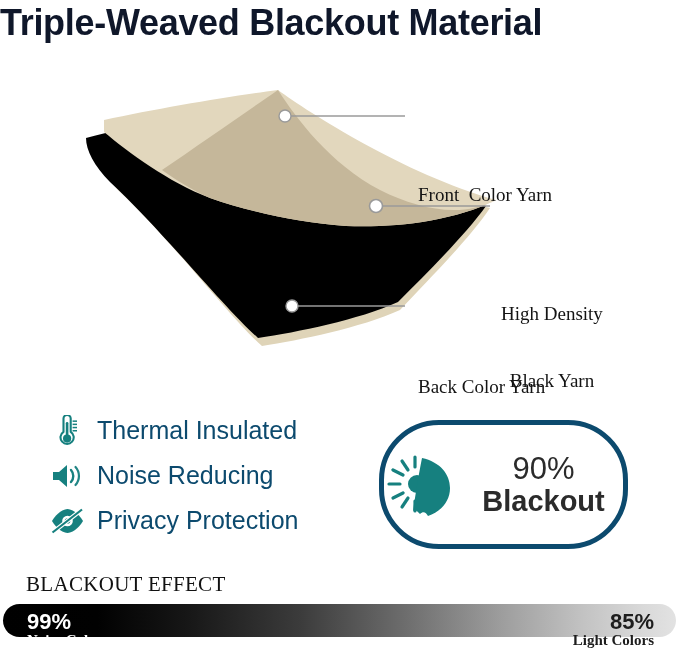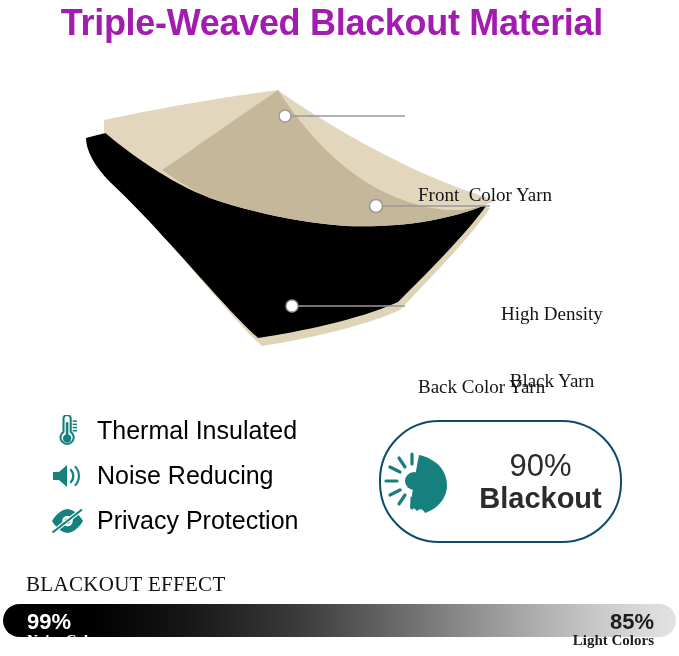--- a/index.html
+++ b/index.html
@@ -15,26 +15,26 @@
     overflow: hidden;
     font-family: "Liberation Sans", sans-serif;
   }
 
   
   #title {
     position: absolute;
     left: 0;
     top: 2px;
     width: 603px;
-    text-align: right;
+    text-align: left;
     font-family: "Liberation Sans", sans-serif;
     font-weight: bold;
     font-size: 36px;
     letter-spacing: -0.3px;
-    color: #a21caf;
+    color: #0f172a;
     white-space: nowrap;
   }
 
   
   #diagram {
     position: absolute;
     left: 0;
     top: 78px;
     width: 679px;
     height: 280px;
@@ -70,33 +70,33 @@
     width: 40px;
     height: 34px;
     flex: 0 0 40px;
     display: flex;
     align-items: center;
     justify-content: center;
   }
   .feature-label {
     font-family: "Liberation Sans", sans-serif;
     font-size: 25px;
-    color: #000000;
+    color: #0c4a6e;
     margin-left: 10px;
     white-space: nowrap;
   }
 
   
   #badge {
     position: absolute;
     left: 379px;
     top: 420px;
     width: 239px;
     height: 119px;
-    border: 2px solid #0c4a6e;
+    border: 5px solid #0c4a6e;
     border-radius: 60px;
     background: #ffffff;
     display: flex;
     align-items: center;
     justify-content: center;
   }
   #badge-icon {
     width: 74px;
     height: 74px;
     flex: 0 0 74px;

